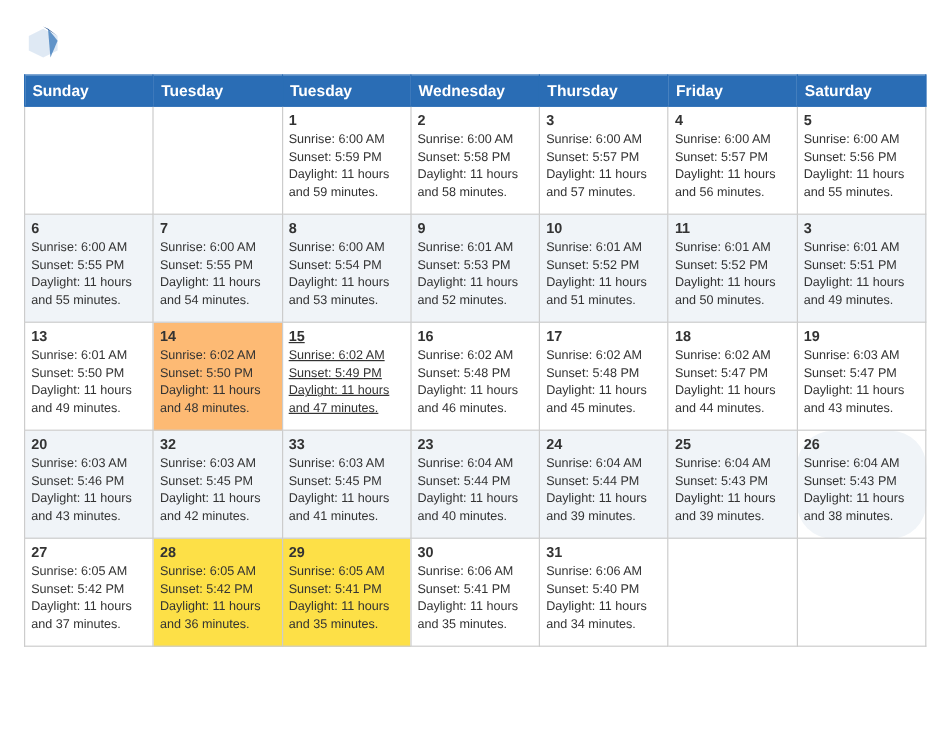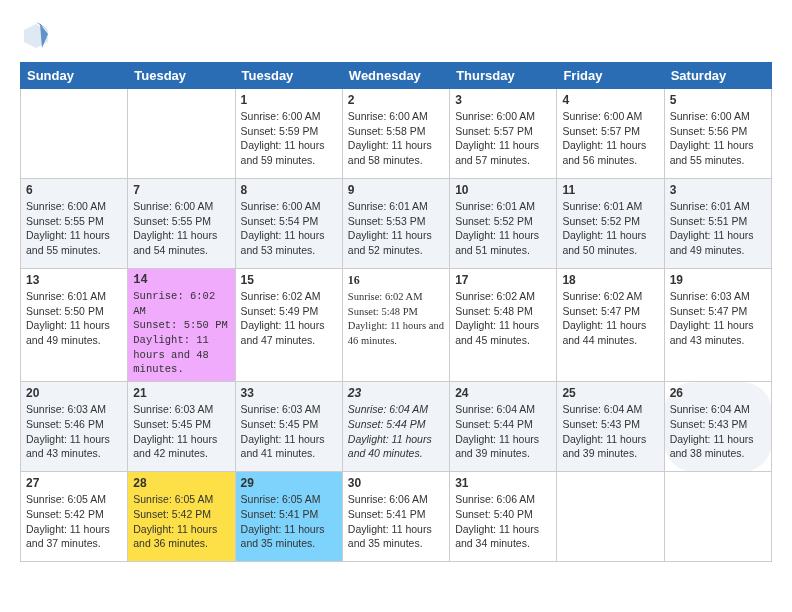--- a/index.html
+++ b/index.html
@@ -192,33 +192,33 @@
 Daylight: 11 hours and 49 minutes.</div>
         </td>
       </tr>
       <tr>
         <td style="background: rgb(255, 255, 255);">
           <span class="day-num">13</span>
           <div class="day-info" style="white-space: pre-line;">Sunrise: 6:01 AM
 Sunset: 5:50 PM
 Daylight: 11 hours and 49 minutes.</div>
         </td>
-        <td style="background: #f0abfc; font-family: Liberation Mono, monospace;">
+        <td style="background: #fdba74;">
           <span class="day-num">14</span>
           <div class="day-info" style="white-space: pre-line;">Sunrise: 6:02 AM
 Sunset: 5:50 PM
 Daylight: 11 hours and 48 minutes.</div>
         </td>
-        <td style="background: rgb(255, 255, 255);">
+        <td style="background: rgb(255, 255, 255); text-decoration: underline;">
           <span class="day-num">15</span>
           <div class="day-info" style="white-space: pre-line;">Sunrise: 6:02 AM
 Sunset: 5:49 PM
 Daylight: 11 hours and 47 minutes.</div>
         </td>
-        <td style="background: rgb(255, 255, 255); font-family: Liberation Serif, serif;">
+        <td style="background: rgb(255, 255, 255);">
           <span class="day-num">16</span>
           <div class="day-info" style="white-space: pre-line;">Sunrise: 6:02 AM
 Sunset: 5:48 PM
 Daylight: 11 hours and 46 minutes.</div>
         </td>
         <td style="background: rgb(255, 255, 255); margin-top: 23px;">
           <span class="day-num">17</span>
           <div class="day-info" style="white-space: pre-line;">Sunrise: 6:02 AM
 Sunset: 5:48 PM
 Daylight: 11 hours and 45 minutes.</div>
@@ -237,32 +237,32 @@
         </td>
       </tr>
       <tr>
         <td style="background: rgb(240, 244, 248);">
           <span class="day-num">20</span>
           <div class="day-info" style="white-space: pre-line;">Sunrise: 6:03 AM
 Sunset: 5:46 PM
 Daylight: 11 hours and 43 minutes.</div>
         </td>
         <td style="background: rgb(240, 244, 248);">
-          <span class="day-num">21</span>
+          <span class="day-num">32</span>
           <div class="day-info" style="white-space: pre-line;">Sunrise: 6:03 AM
 Sunset: 5:45 PM
 Daylight: 11 hours and 42 minutes.</div>
         </td>
         <td style="background: rgb(240, 244, 248);">
           <span class="day-num">33</span>
           <div class="day-info" style="white-space: pre-line;">Sunrise: 6:03 AM
 Sunset: 5:45 PM
 Daylight: 11 hours and 41 minutes.</div>
         </td>
-        <td style="background: rgb(240, 244, 248); font-style: italic;">
+        <td style="background: rgb(240, 244, 248);">
           <span class="day-num">23</span>
           <div class="day-info" style="white-space: pre-line;">Sunrise: 6:04 AM
 Sunset: 5:44 PM
 Daylight: 11 hours and 40 minutes.</div>
         </td>
         <td style="background: rgb(240, 244, 248);">
           <span class="day-num">24</span>
           <div class="day-info" style="white-space: pre-line;">Sunrise: 6:04 AM
 Sunset: 5:44 PM
 Daylight: 11 hours and 39 minutes.</div>
@@ -286,21 +286,21 @@
           <div class="day-info" style="white-space: pre-line;">Sunrise: 6:05 AM
 Sunset: 5:42 PM
 Daylight: 11 hours and 37 minutes.</div>
         </td>
         <td style="background: #fde047;">
           <span class="day-num">28</span>
           <div class="day-info" style="white-space: pre-line;">Sunrise: 6:05 AM
 Sunset: 5:42 PM
 Daylight: 11 hours and 36 minutes.</div>
         </td>
-        <td style="background: #7dd3fc; margin-left: 44px;">
+        <td style="background: #fde047; margin-left: 44px;">
           <span class="day-num">29</span>
           <div class="day-info" style="white-space: pre-line;">Sunrise: 6:05 AM
 Sunset: 5:41 PM
 Daylight: 11 hours and 35 minutes.</div>
         </td>
         <td style="background: rgb(255, 255, 255);">
           <span class="day-num">30</span>
           <div class="day-info" style="white-space: pre-line;">Sunrise: 6:06 AM
 Sunset: 5:41 PM
 Daylight: 11 hours and 35 minutes.</div>

